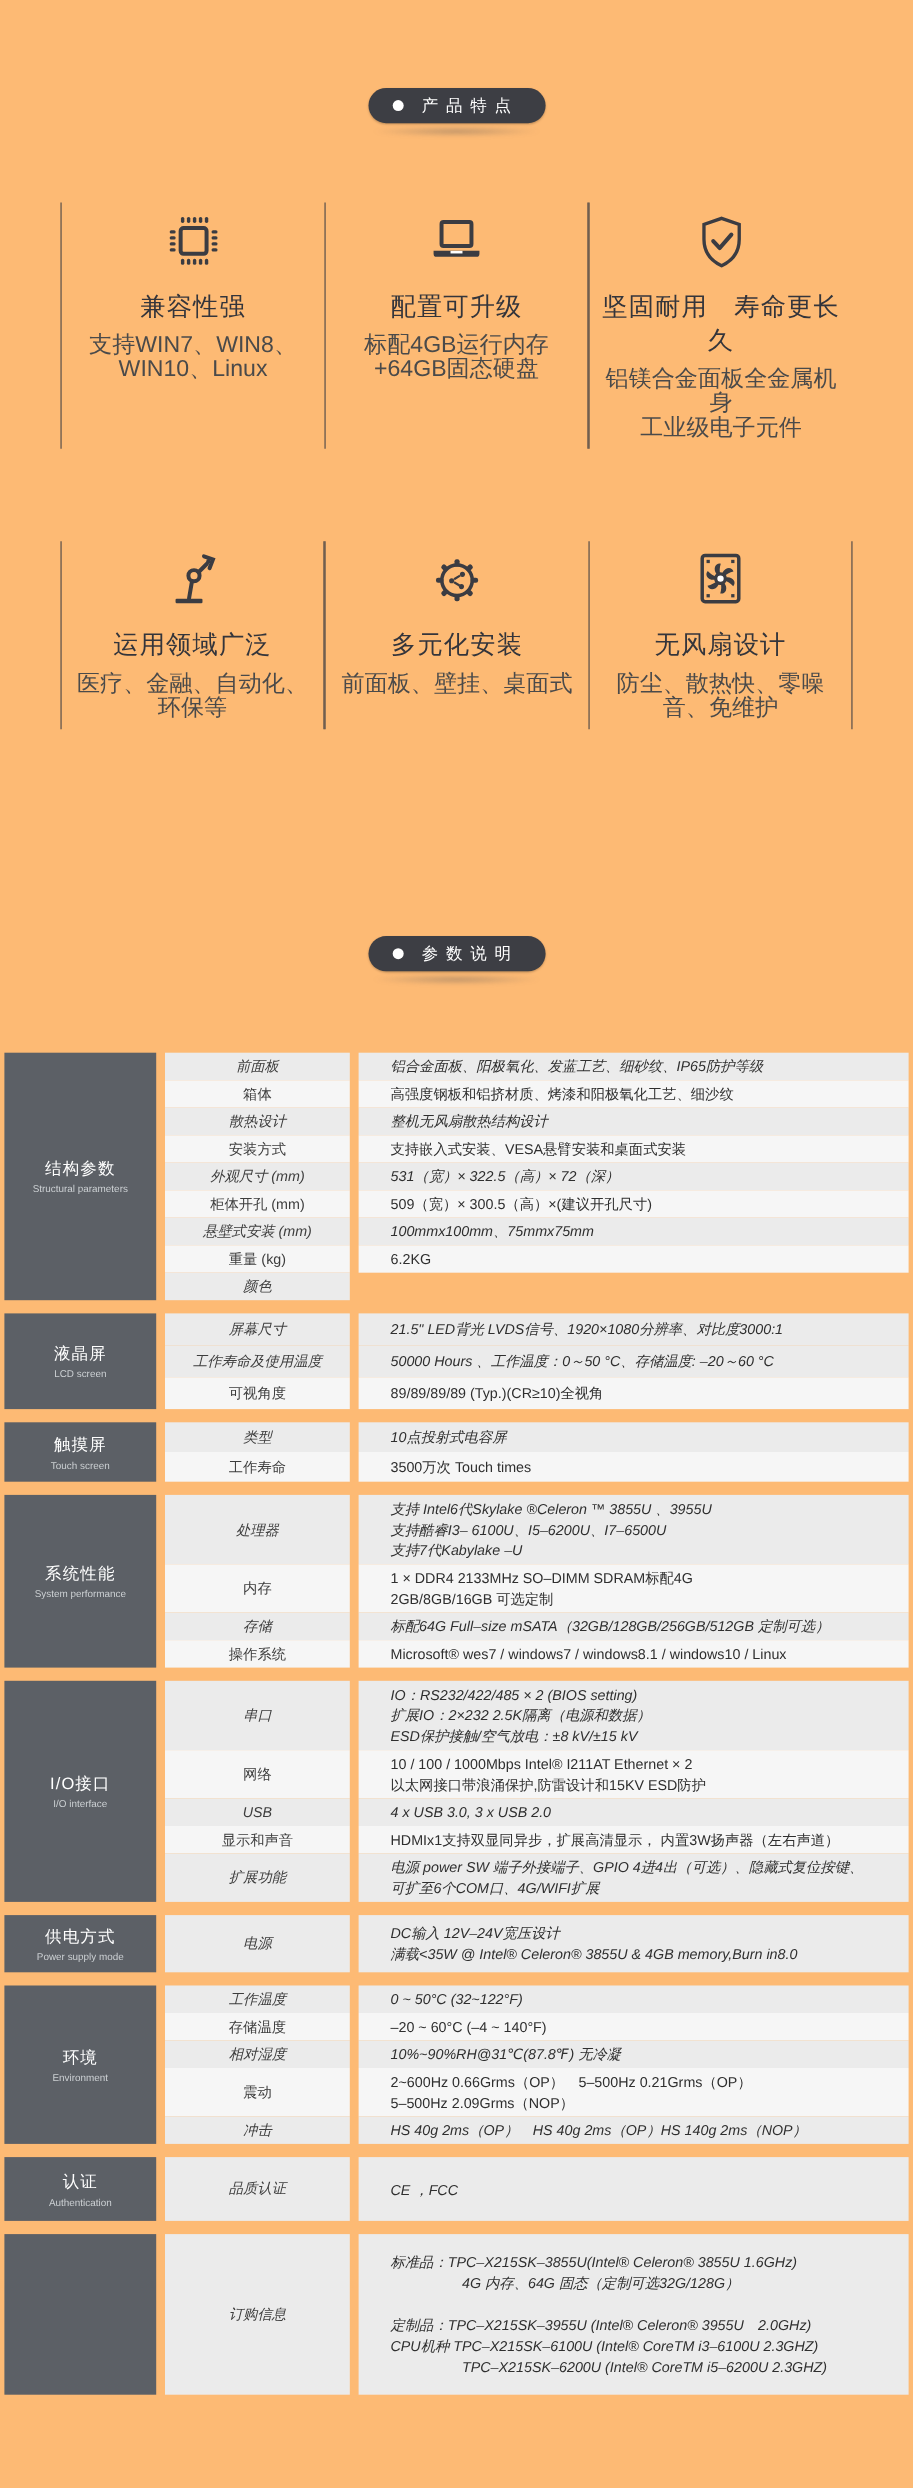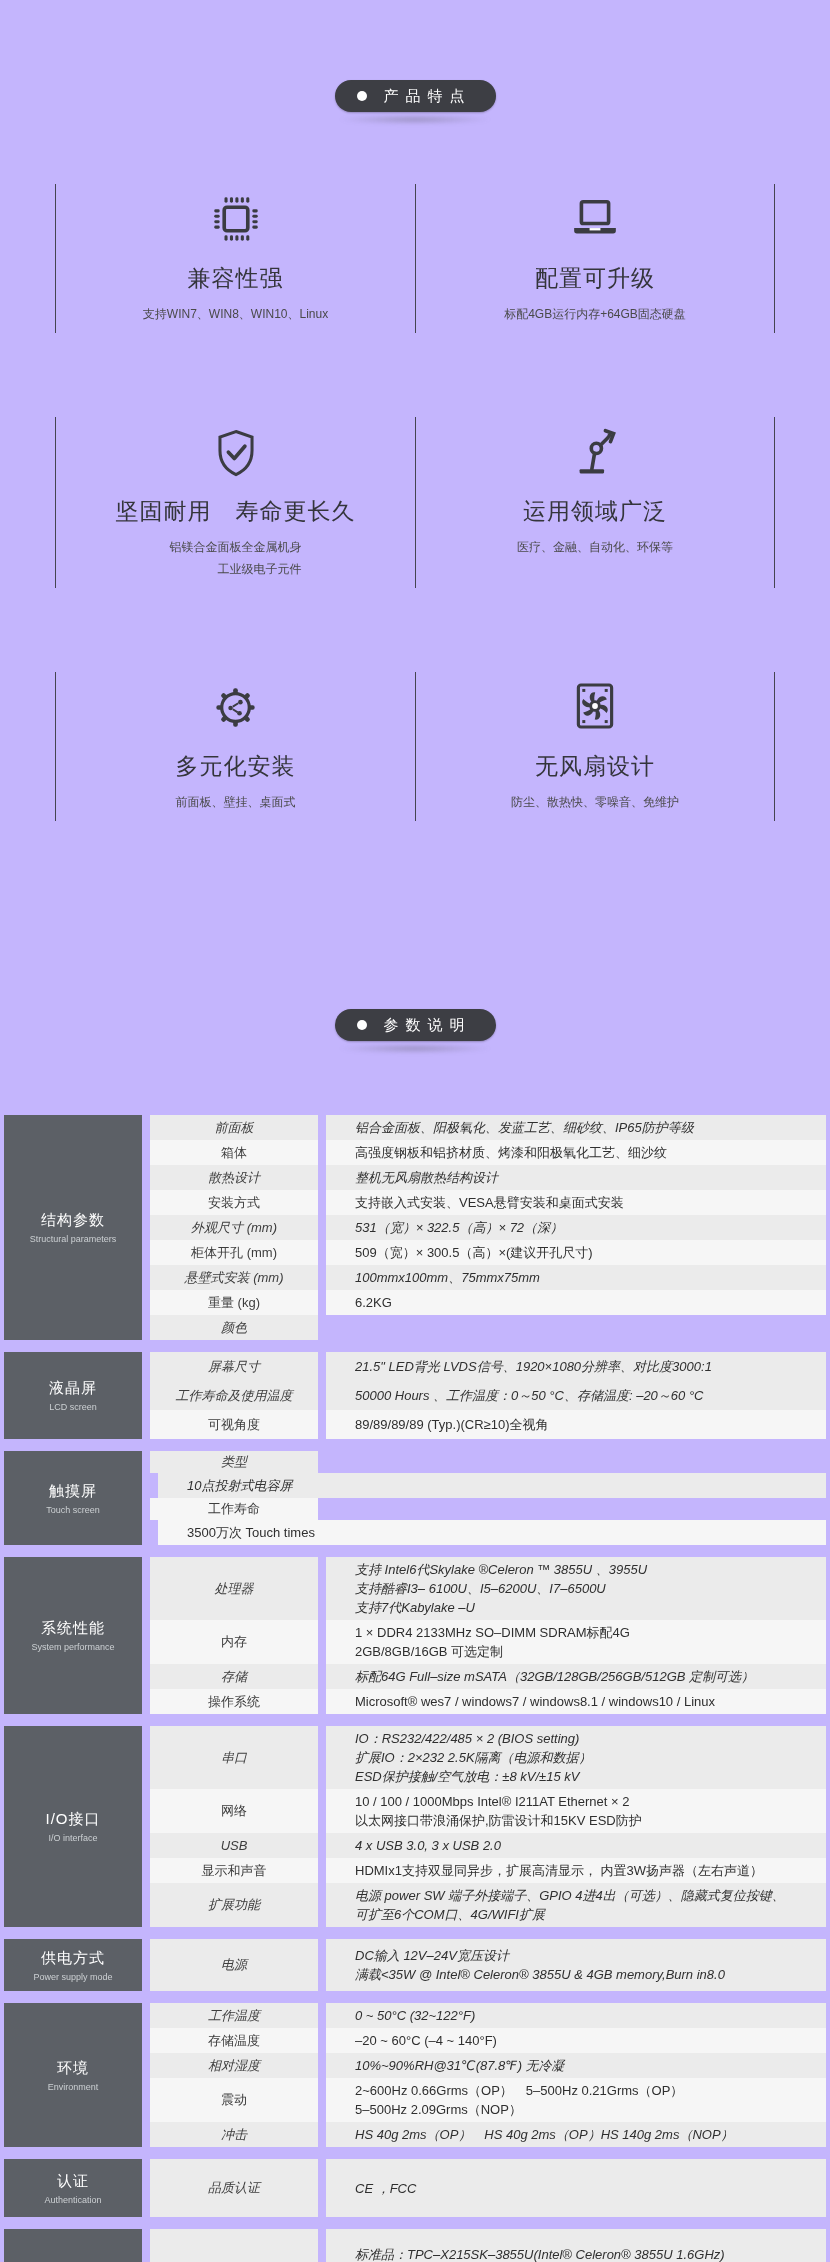--- a/index.html
+++ b/index.html
@@ -1,18 +1,18 @@
 <!DOCTYPE html>
 <html style="--badge-bg: #3d3e44; --cat-bg: #5c6066; --stripe-a: #ebebeb; --stripe-b: #f6f6f6;"><head>
 <meta charset="utf-8">
 <style>
   html,body { margin:0; padding:0; background:#ffffff; }
   .page {
     position:relative; width:830px; height:2262px; margin:0 auto;
-    background:#c4b5fd; overflow:hidden;
+    background:#fdba74; overflow:hidden;
     font-family:"Liberation Sans","DejaVu Sans",sans-serif;
     color:#333;
   }
   
   .badge-wrap { display:flex; flex-direction:column; align-items:center; }
   .badge-wrap.first { padding-top:80px; }
   .badge-wrap.second { margin-top:188px; }
   .badge {
     background:var(--badge-bg,#3d3e44); color:#fff; height:32px; border-radius:17px;
     display:flex; align-items:center; padding:0 24px 0 22px; gap:15px;
@@ -21,32 +21,32 @@
   .badge-dot { width:10px; height:10px; border-radius:50%; background:#fff; flex:none; }
   .badge-text { font-size:15px; letter-spacing:7px; padding-left:2px; white-space:nowrap; }
   .badge-reflection {
     width:160px; height:9px; margin-top:3px;
     background:radial-gradient(ellipse at center, rgba(80,80,86,.38), rgba(255,255,255,0) 68%);
     filter:blur(2px);
   }
   
   .features-grid {
     margin:60px 55px 0 55px;
-    display:grid; grid-template-columns:1fr 1fr; row-gap:84px;
+    display:grid; grid-template-columns:1fr 1fr 1fr; row-gap:84px;
   }
   .feature-cell {
     border-left:1.5px solid rgba(58,59,66,.92);
     display:flex; flex-direction:column; align-items:center;
     padding:4px 10px 8px 10px; text-align:center;
   }
   .feature-cell:nth-child(2n) { border-right:1.5px solid rgba(58,59,66,.92); }
   .feature-icon { height:60px; display:flex; align-items:flex-end; justify-content:center; }
   .feature-icon svg { display:block; }
   .feature-title { margin-top:15px; font-size:23px; color:#34353b; letter-spacing:1px; white-space:pre-line; }
-  .feature-desc  { margin-top:9px; font-size:12px; color:#4a4a4a; line-height:22px; white-space:pre-line;text-align:right; }
+  .feature-desc  { margin-top:9px; font-size:21px; color:#4a4a4a; line-height:22px; white-space:pre-line; }
   
   .spec-table { margin:62px 4px 0 4px; }
   .spec-section { display:flex; align-items:stretch; margin-bottom:12px; }
   .spec-cat {
     width:138px; flex:none; background:var(--cat-bg,#5c6066); color:#fff;
     display:flex; flex-direction:column; align-items:center; justify-content:center; gap:4px;
   }
   .spec-cat-zh { font-size:15px; letter-spacing:1px; }
   .spec-cat-en { font-size:9px; color:#ccd0d3; }
   .spec-rows { flex:1; margin-left:8px; display:flex; flex-direction:column; }
@@ -56,21 +56,21 @@
     font-size:13px; color:#3d3d3d; text-align:center; line-height:16px; padding:3px 4px;
   }
   .spec-value {
     flex:1; margin-left:8px; display:flex; align-items:center;
     font-size:13px; color:#2f2f2f; line-height:19px; padding:3px 12px 3px 29px;
     white-space:pre-line;
   }
   .stripe-a .spec-label, .stripe-a .spec-value { background:var(--stripe-a,#ebebeb);font-style:italic; }
   .stripe-b .spec-label, .stripe-b .spec-value { background:var(--stripe-b,#f6f6f6); }
   .sec-lcd   .spec-row { min-height:29px; }
-  .sec-touch .spec-row { min-height:27px;flex-direction:column; }
+  .sec-touch .spec-row { min-height:27px; }
   .sec-power .spec-row { min-height:52px; }
   .sec-cert  .spec-row { min-height:58px; }
   .sec-info  .spec-row { min-height:146px; }
 </style>
 </head>
 <body>
 
 <div class="page">
 
   <div class="badge-wrap first">

